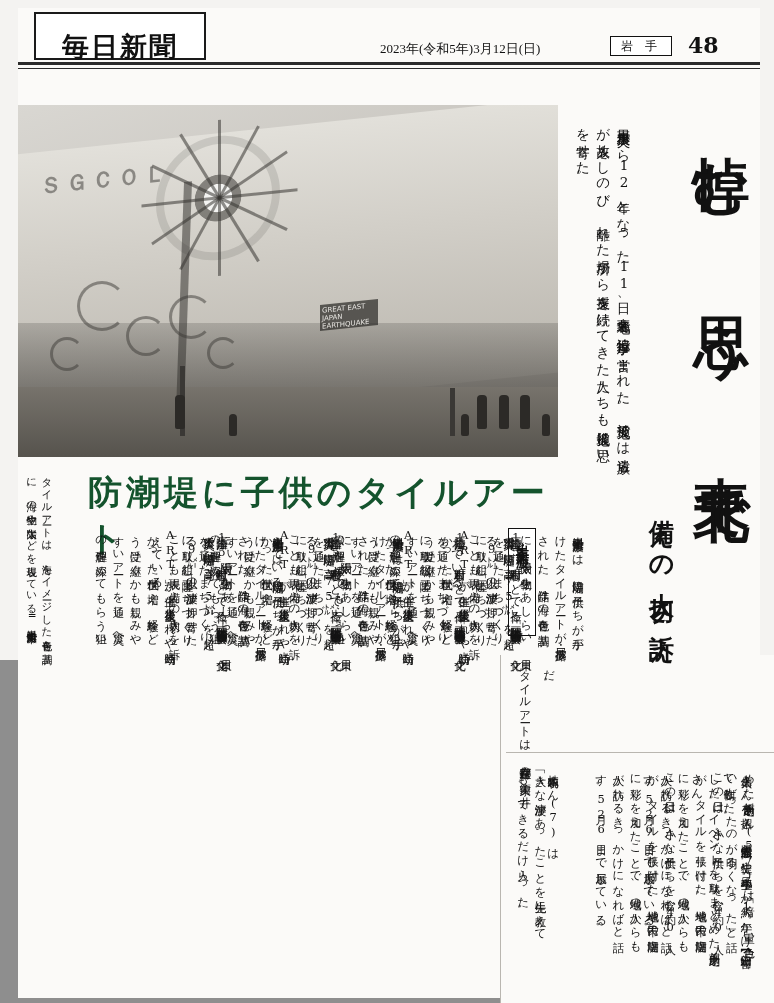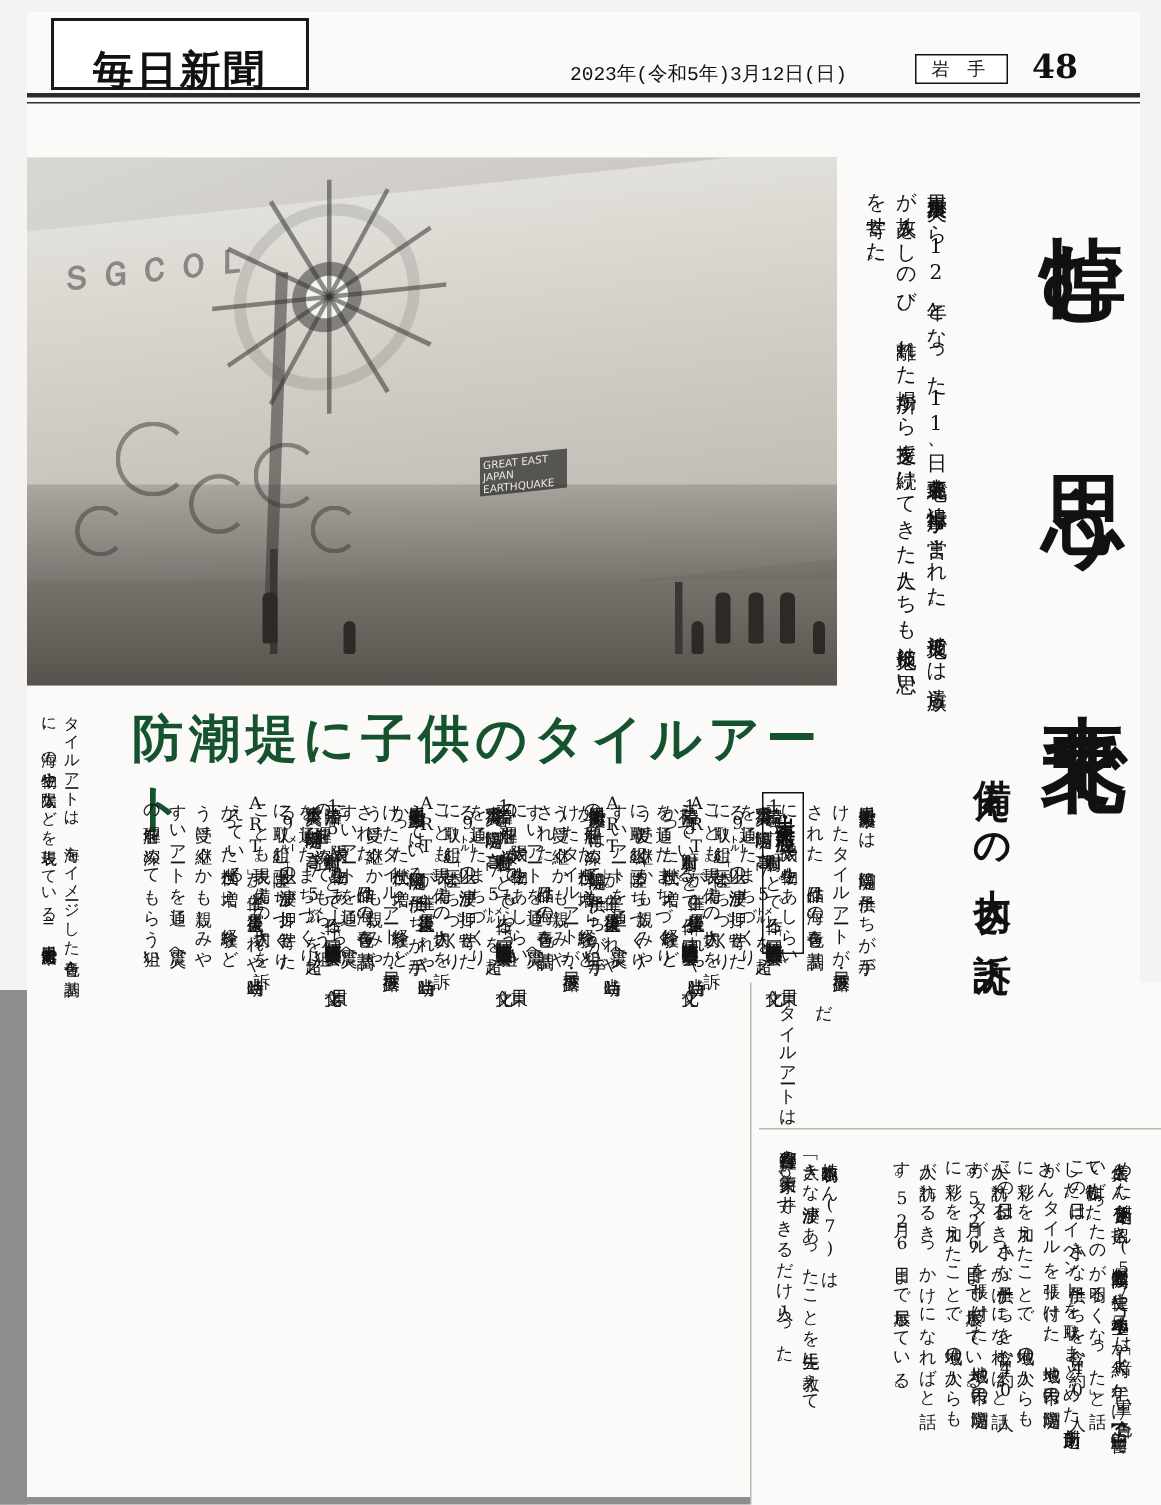--- a/index.html
+++ b/index.html
@@ -64,21 +64,21 @@
     font-size: 27px;
     font-weight: 700;
     letter-spacing: 2px;
     color: #111;
     margin-top: 22px;
   }
 
   .dateline {
     position: absolute;
     left: 380px; top: 40px;
-    font-family: Liberation Mono, monospace;
+    font-family: Liberation Serif, serif;
     font-size: 13px;
     color: #111;
     white-space: nowrap;
   }
   .region-box {
     position: absolute;
     left: 610px; top: 36px;
     width: 60px; height: 18px;
     border: 1.5px solid #111;
     display: flex; align-items: center; justify-content: center;

